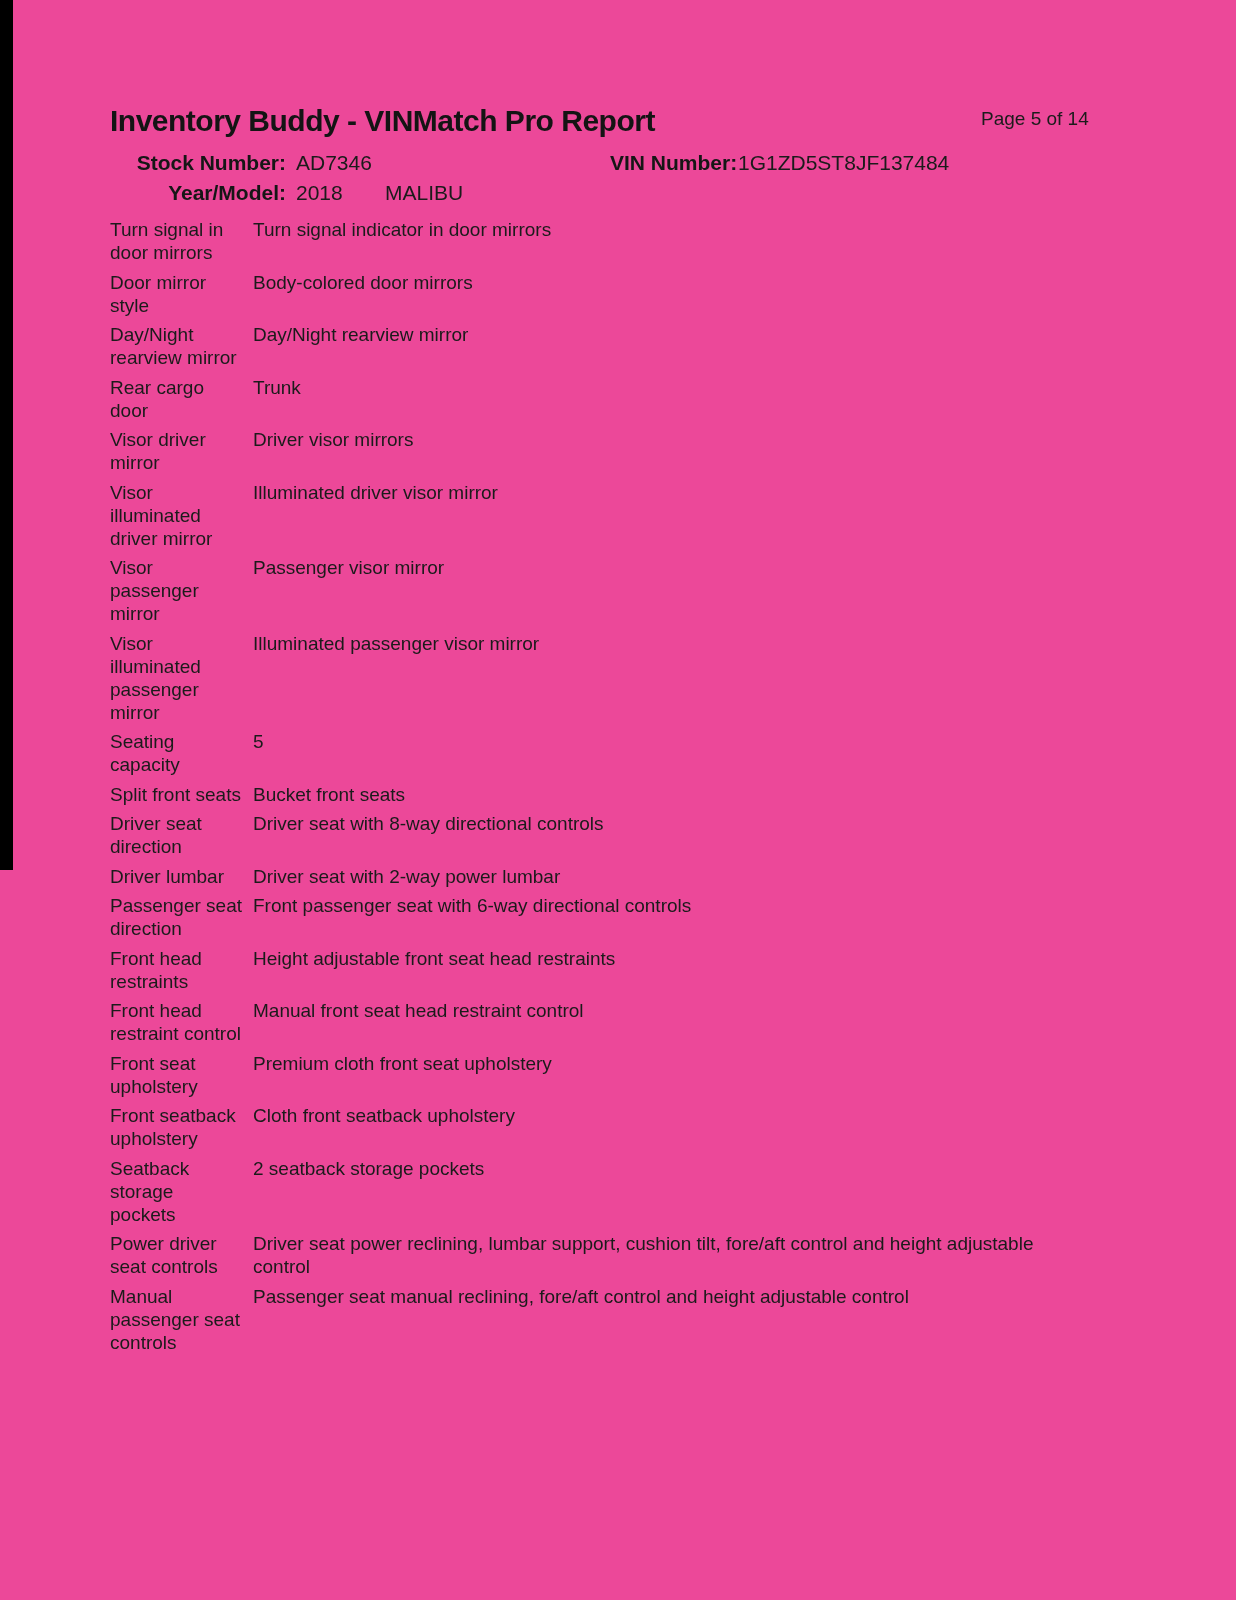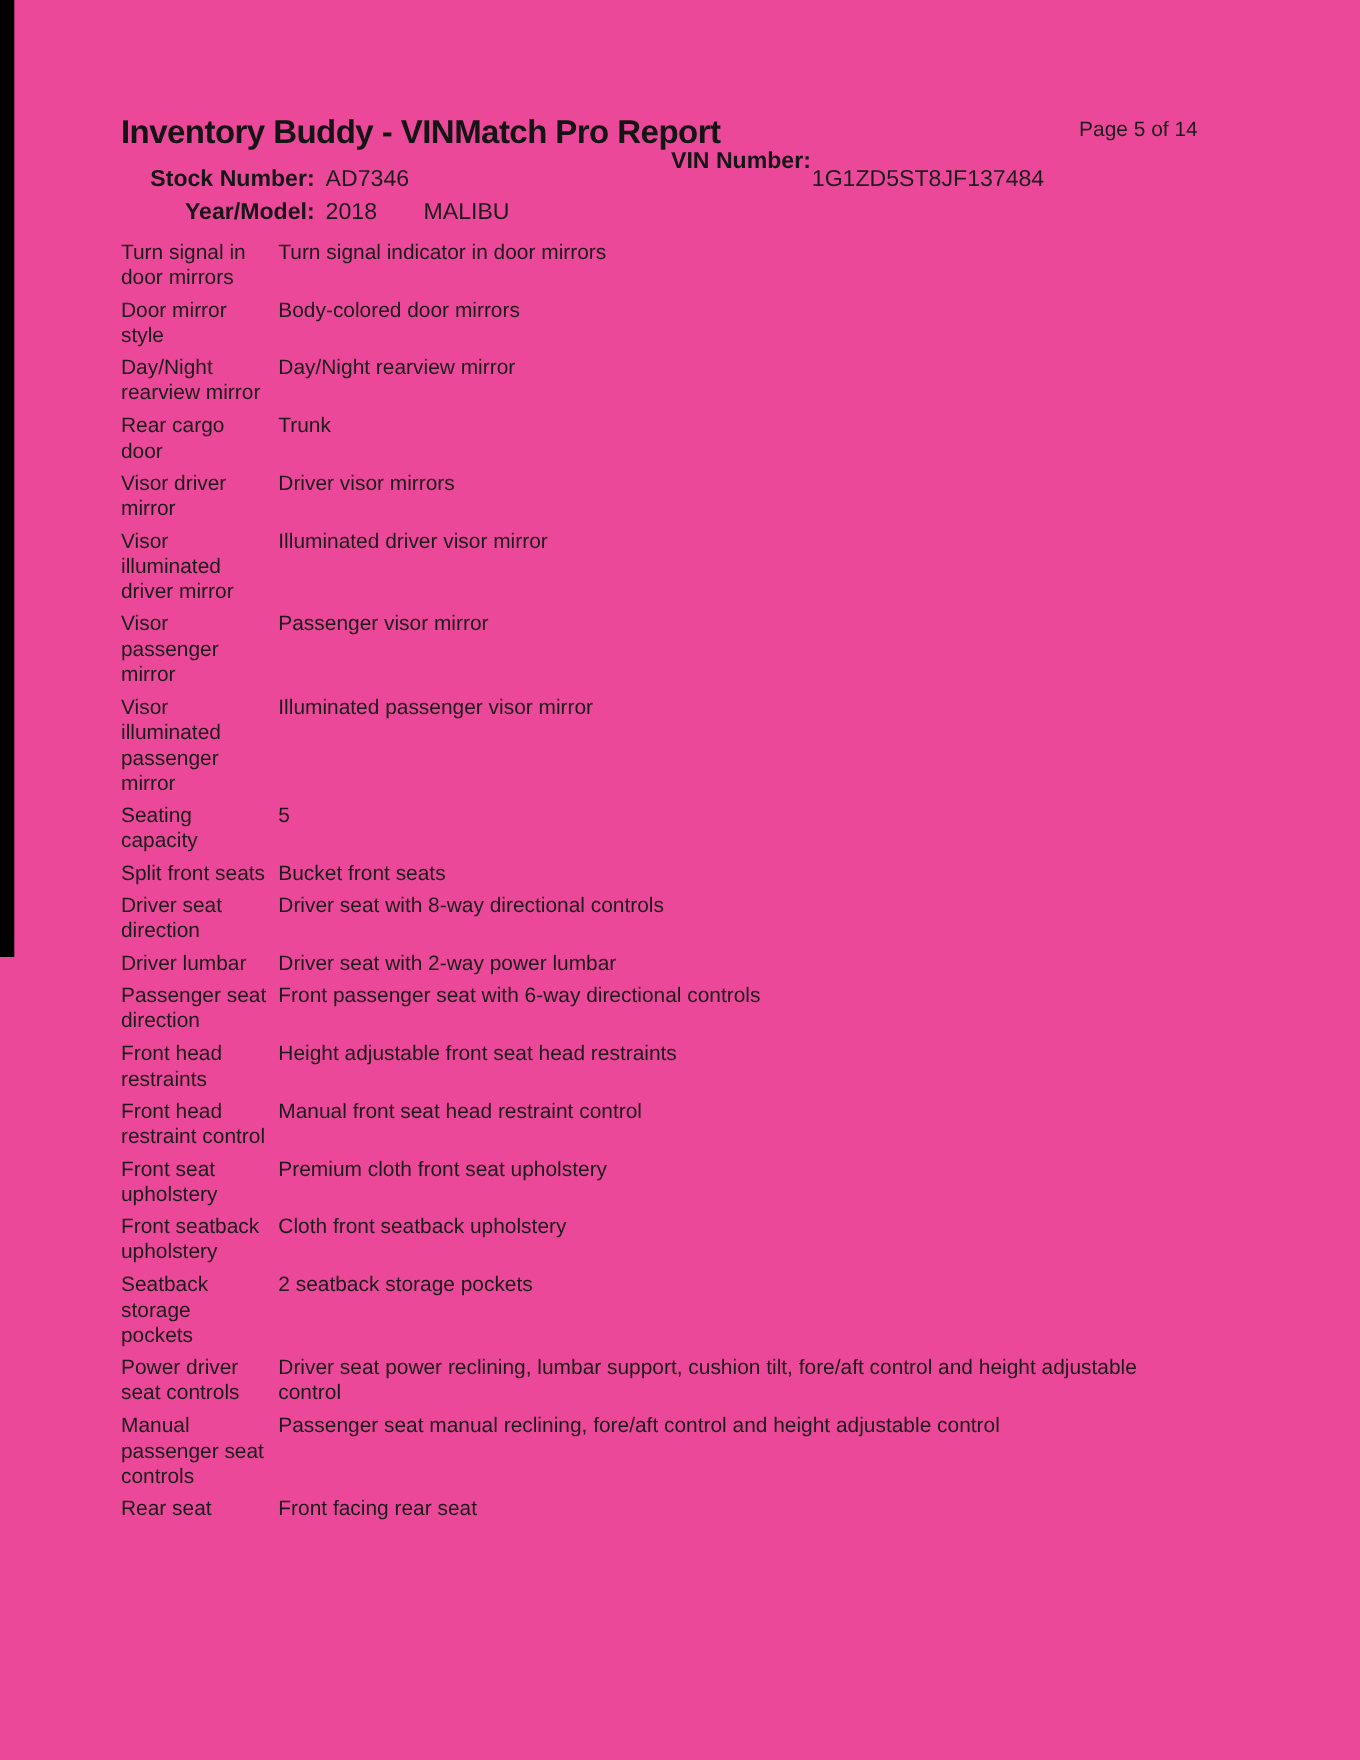--- a/index.html
+++ b/index.html
@@ -42,21 +42,21 @@
     font-size: 19px;
     white-space: nowrap;
   }
 
   .hdr-line { position: absolute; font-size: 21px; line-height: 23px; }
   .hdr-label { font-weight: bold; color: #161616; }
   .hdr-right { display: inline-block; width: 176px; text-align: right; }
 
   .pos-stock-label { left: 110px; top: 151px; }
   .pos-stock-value { left: 296px; top: 151px; }
-  .pos-vin-label   { left: 610px; top: 135px; }
+  .pos-vin-label   { left: 610px; top: 151px; }
   .pos-vin-value   { left: 738px; top: 151px; }
   .pos-year-label  { left: 110px; top: 181px; }
   .pos-year-value  { left: 296px; top: 181px; }
   .pos-model-value { left: 385px; top: 181px; }
 
   .spec-table {
     position: absolute;
     left: 110px;
     top: 218px;
     width: 938px;
@@ -228,19 +228,15 @@
     </div>
 
     <div class="spec-row">
       <div class="spec-label">Manual
 passenger seat
 controls</div>
       <div class="spec-value">Passenger seat manual reclining, fore/aft control and height adjustable control</div>
     </div>
 
 
-    <div class="spec-row">
-      <div class="spec-label">Rear seat</div>
-      <div class="spec-value">Front facing rear seat</div>
-    </div>
   </div>
 
 </div>
 
 </body></html>

